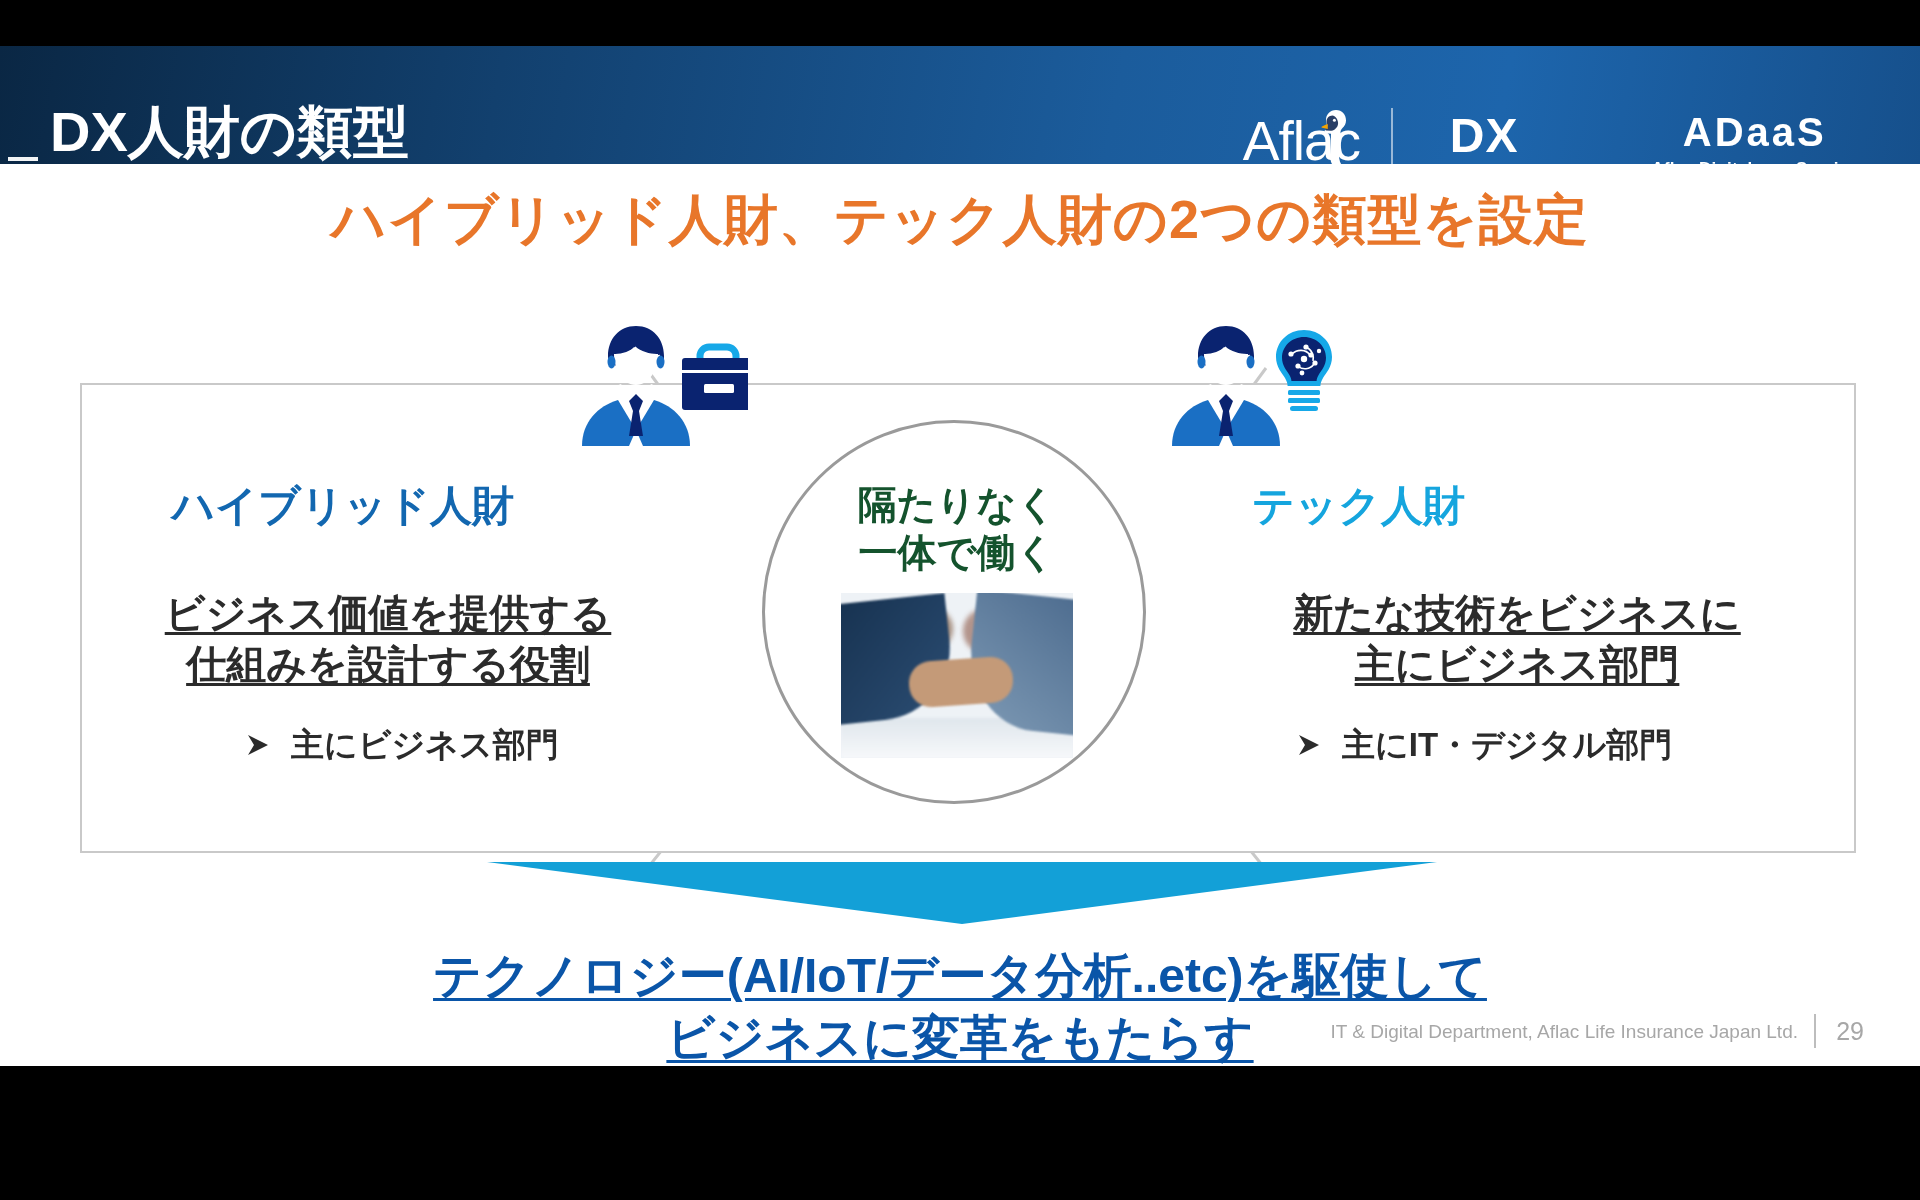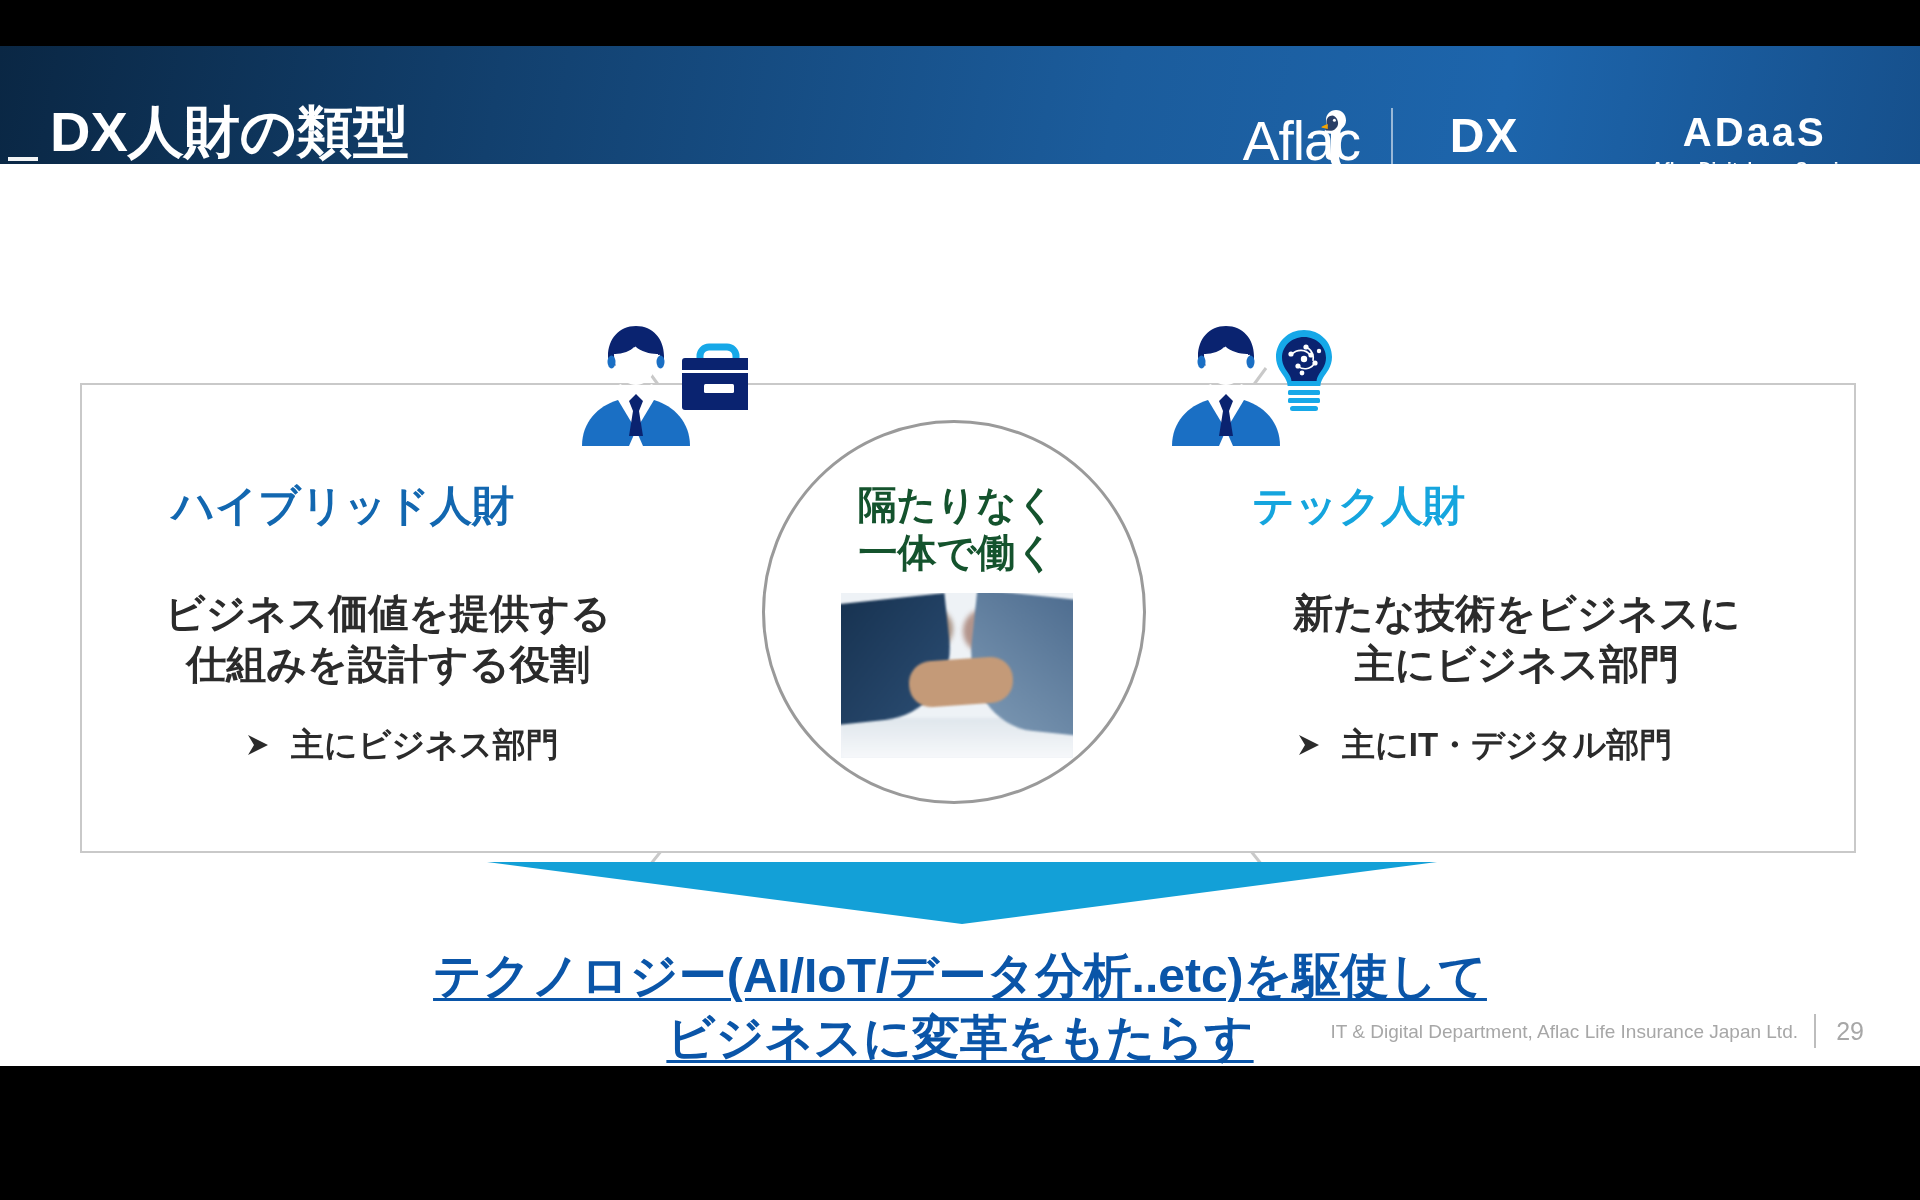--- a/index.html
+++ b/index.html
@@ -260,20 +260,21 @@
   .col-desc {
     position: absolute;
     text-align: center;
     color: #2b2b2b;
     font-size: 40px;
     font-weight: 700;
     line-height: 1.28;
     white-space: pre-line;
   }
   .col-desc .u {
+    text-decoration: underline;
     text-decoration-thickness: 3px;
     text-underline-offset: 5px;
   }
   .col-desc.left  { left: 108px; top: 588px; width: 560px; }
   .col-desc.right { left: 1232px; top: 588px; width: 570px; }
 
   
   .col-bullet {
     position: absolute;
     color: #2b2b2b;
@@ -380,20 +381,21 @@
       <span class="dx-main">DX</span>
       <span class="dx-sub">@Aflac</span>
     </div>
 
     <div class="logo-adaas">
       <span class="adaas-main">ADaaS</span>
       <span class="adaas-sub">Aflac Digital as a Service</span>
     </div>
   </div>
 
+  <div class="headline">ハイブリッド人財、テック人財の2つの類型を設定</div>
 
   <svg class="v-lines" viewBox="0 0 1920 540">
     <path d="M646 38 L838 300 L646 540" fill="none" stroke="#c9c9c9" stroke-width="3"></path>
     <path d="M1266 38 L1074 300 L1266 540" fill="none" stroke="#c9c9c9" stroke-width="3"></path>
   </svg>
 
   <div class="main-box"></div>
 
   <div class="person-icon left">
     <svg width="170" height="130" viewBox="0 0 170 130">

